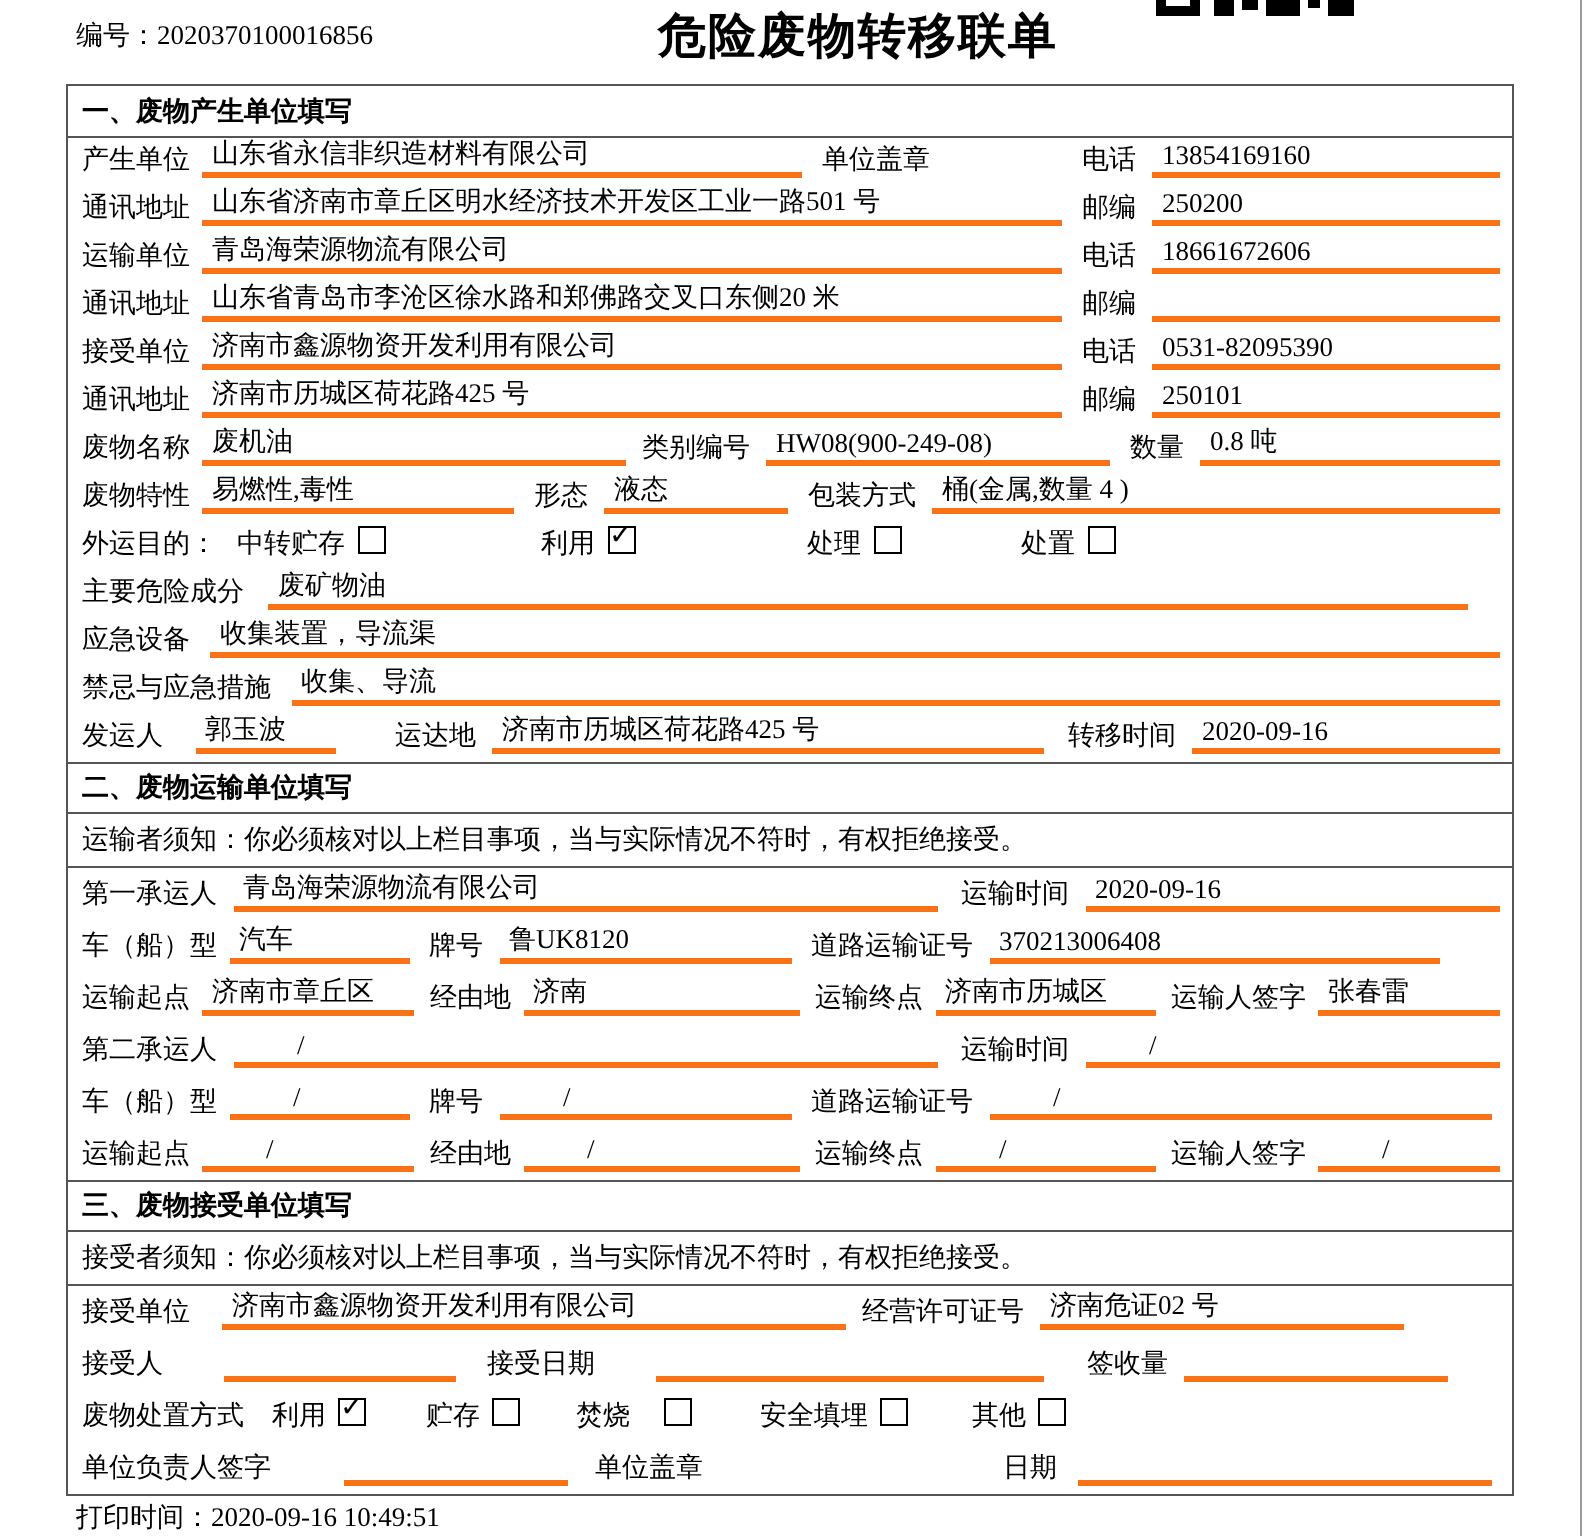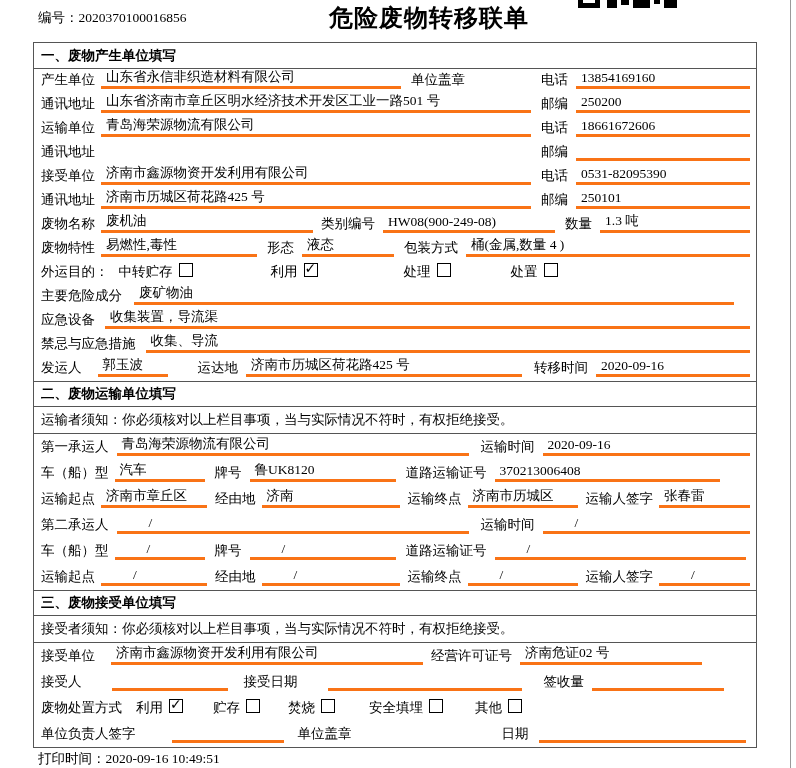--- a/index.html
+++ b/index.html
@@ -27,21 +27,21 @@
   .val{border-bottom:3px solid #f97316;padding-left:5px;box-sizing:border-box;min-height:16px;overflow:hidden;}
   .grow{flex:1 1 auto;}
   .spacer{flex:1 1 auto;}
   .slash{padding-left:32px;}
   .opt{display:flex;align-items:flex-start;}
   .cb{width:12px;height:12px;border:1px solid #000;display:inline-block;margin-left:6px;position:relative;flex:0 0 auto;}
   .cb.checked::after{content:"\2713";position:absolute;left:0px;top:-4px;font-size:14px;font-weight:bold;
     font-family:"DejaVu Sans",sans-serif;}
   .footer-line{position:absolute;left:38px;top:750px;font-size:13.5px;}
   .ml6{margin-left:6px;}.ml8{margin-left:8px;}.ml10{margin-left:10px;}.ml12{margin-left:12px;}
-  .ml14{margin-left:14px;}.ml16{margin-left:16px;}.ml22{margin-left:22px;}.ml28{margin-left:28px;}
+  .ml14{margin-left:14px;}.ml16{margin-left:16px;}.ml22{margin-left:22px;}.ml28{margin-left:28px;gap:11px;}
   .ml30{margin-left:30px;}.ml32{margin-left:32px;}.ml34{margin-left:34px;}.ml36{margin-left:36px;}
   .ml78{margin-left:78px;}.ml86{margin-left:86px;}.ml112{margin-left:60px;}.ml150{margin-left:150px;}
   .mr4{margin-right:4px;}.mr10{margin-right:10px;}.mr16{margin-right:16px;}.mr30{margin-right:30px;}
 </style>
 </head>
 <body>
 
 <div class="page">
   <div class="page-edge"></div>
 
@@ -85,20 +85,21 @@
           <span class="lbl">运输单位</span>
           <span class="val grow ml6 mr10">青岛海荣源物流有限公司</span>
         </div>
         <span class="lbl">电话</span>
         <span class="val grow ml8">18661672606</span>
       </div>
 
       <div class="row">
         <div class="left">
           <span class="lbl">通讯地址</span>
+          <span class="val grow ml6 mr10">山东省青岛市李沧区徐水路和郑佛路交叉口东侧20 米</span>
         </div>
         <span class="lbl">邮编</span>
         <span class="val grow ml8"></span>
       </div>
 
       <div class="row">
         <div class="left">
           <span class="lbl">接受单位</span>
           <span class="val grow ml6 mr10">济南市鑫源物资开发利用有限公司</span>
         </div>
@@ -114,21 +115,21 @@
         <span class="lbl">邮编</span>
         <span class="val grow ml8">250101</span>
       </div>
 
       <div class="row">
         <span class="lbl">废物名称</span>
         <span class="val ml6" style="width:212px">废机油</span>
         <span class="lbl ml8">类别编号</span>
         <span class="val ml8" style="width:172px">HW08(900-249-08)</span>
         <span class="lbl ml10">数量</span>
-        <span class="val grow ml8">1.3 吨</span>
+        <span class="val grow ml8">0.8 吨</span>
       </div>
 
       <div class="row">
         <span class="lbl">废物特性</span>
         <span class="val ml6" style="width:156px">易燃性,毒性</span>
         <span class="lbl ml10">形态</span>
         <span class="val ml8" style="width:92px">液态</span>
         <span class="lbl ml10">包装方式</span>
         <span class="val grow ml8">桶(金属,数量  4 )</span>
       </div>

